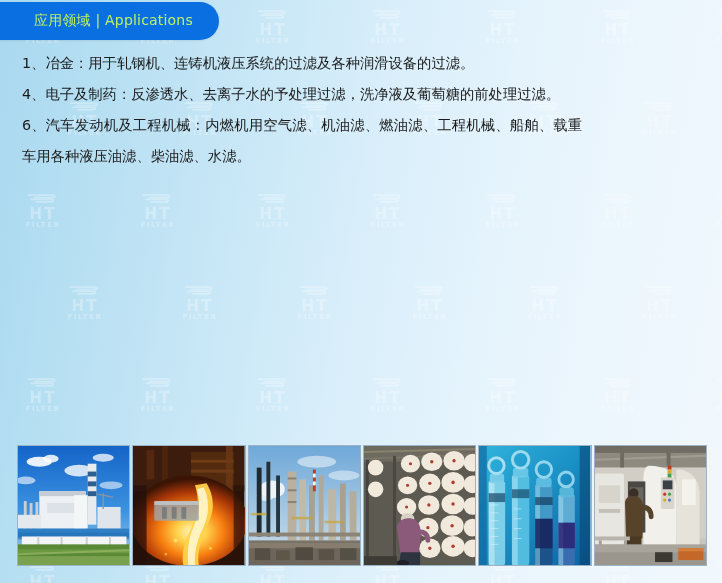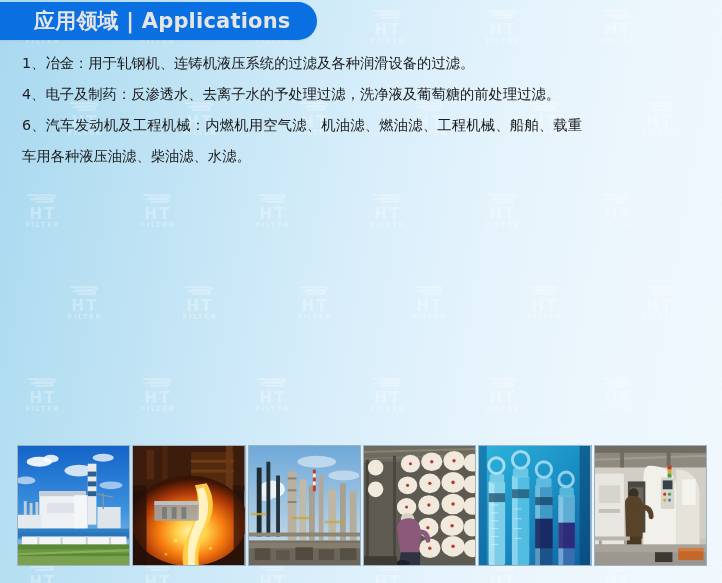--- a/index.html
+++ b/index.html
@@ -66,23 +66,23 @@
     height: 38px;
     padding: 0 26px 0 34px;
     display: flex;
     align-items: center;
     background: #0a6fe0;
     border-radius: 0 19px 19px 0;
     z-index: 5;
     box-shadow: 0 1px 2px rgba(0,0,0,.08);
   }
   .header-pill .title {
-    color: #e5e5e5;
-    font-size: 21px;
-    font-weight: 700;
+    color: #bef264;
+    font-size: 14px;
+    font-weight: 400;
     white-space: nowrap;
     letter-spacing: .2px;
   }
 
   
   .content {
     position: absolute;
     left: 0;
     top: 48px;
     width: 600px;

